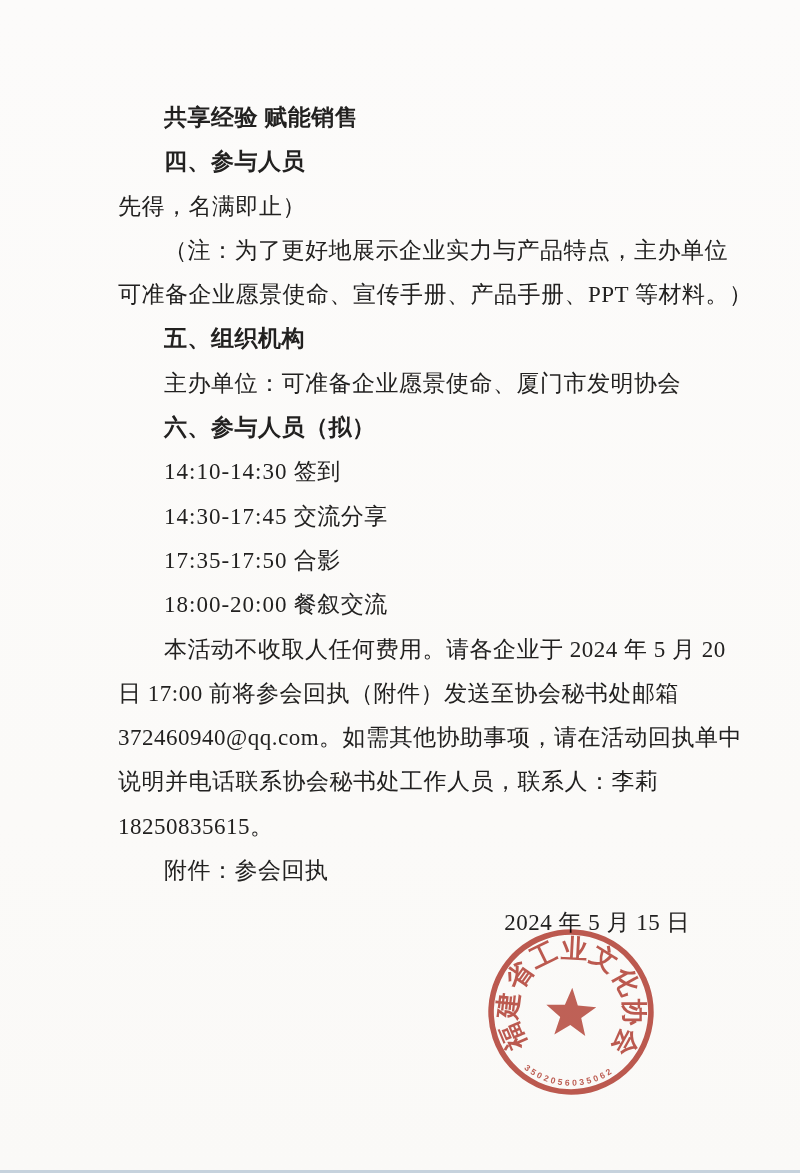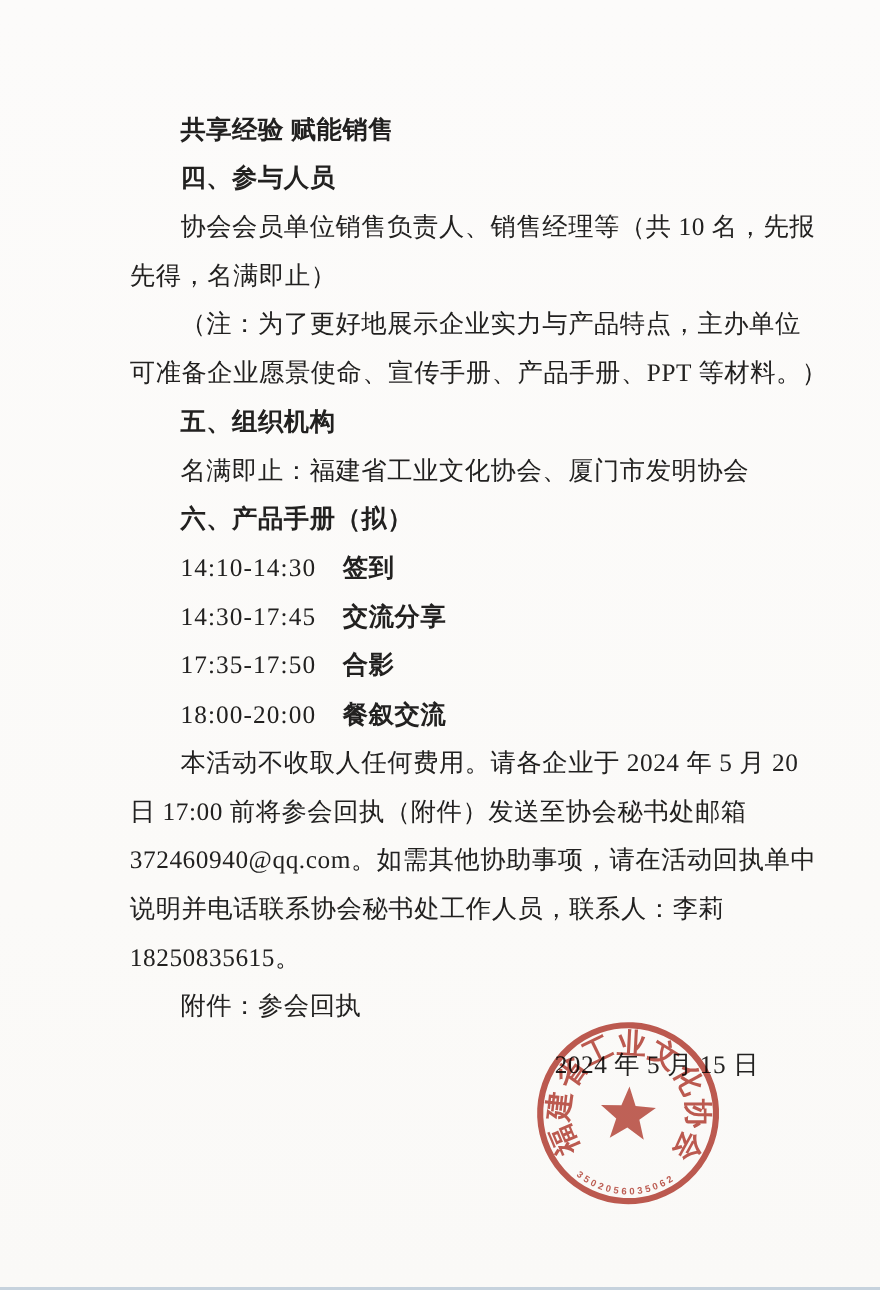--- a/index.html
+++ b/index.html
@@ -33,21 +33,21 @@
     letter-spacing: 0.5px;
   }
   .line {
     line-height: 44.3px;
     height: 44.3px;
     white-space: nowrap;
   }
   .indent { padding-left: 46px; }
   .bold { font-weight: bold; }
   .sched-time { letter-spacing: 1px; }
-  .sched-activity { font-weight: bold; margin-left: 18px; }
+  .sched-activity { font-weight: normal; }
   .signature {
     margin-top: 8px;
     text-align: right;
     padding-right: 5px;
   }
   .signature .line { height: 44px; line-height: 44px; }
   
   .seal {
     position: absolute;
     left: 485px; top: 926px;
@@ -90,29 +90,28 @@
 </head>
 <body>
 
 <div class="page">
 
   <div class="doc">
 
     <div class="line indent bold">共享经验 赋能销售</div>
 
     <div class="line indent bold">四、参与人员</div>
-    <div class="line indent">协会会员单位销售负责人、销售经理等（共 10 名，先报</div>
     <div class="line">先得，名满即止）</div>
     <div class="line indent">（注：为了更好地展示企业实力与产品特点，主办单位</div>
     <div class="line">可准备企业愿景使命、宣传手册、产品手册、PPT 等材料。）</div>
 
     <div class="line indent bold">五、组织机构</div>
-    <div class="line indent">名满即止：福建省工业文化协会、厦门市发明协会</div>
+    <div class="line indent">主办单位：可准备企业愿景使命、厦门市发明协会</div>
 
-    <div class="line indent bold">六、产品手册（拟）</div>
+    <div class="line indent bold">六、参与人员（拟）</div>
 
     <div class="line indent">
       <span class="sched-time">14:10-14:30</span>
       <span class="sched-activity">签到</span>
     </div>
     <div class="line indent">
       <span class="sched-time">14:30-17:45</span>
       <span class="sched-activity">交流分享</span>
     </div>
     <div class="line indent">

